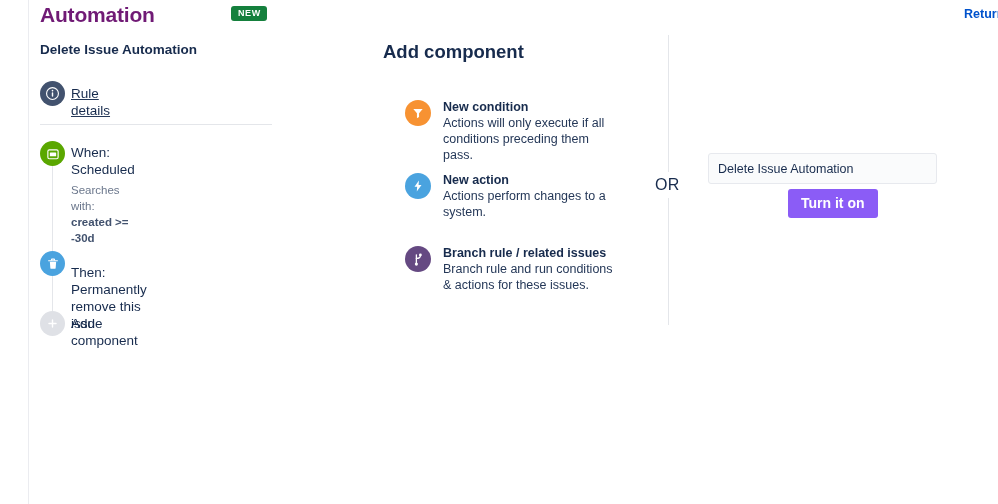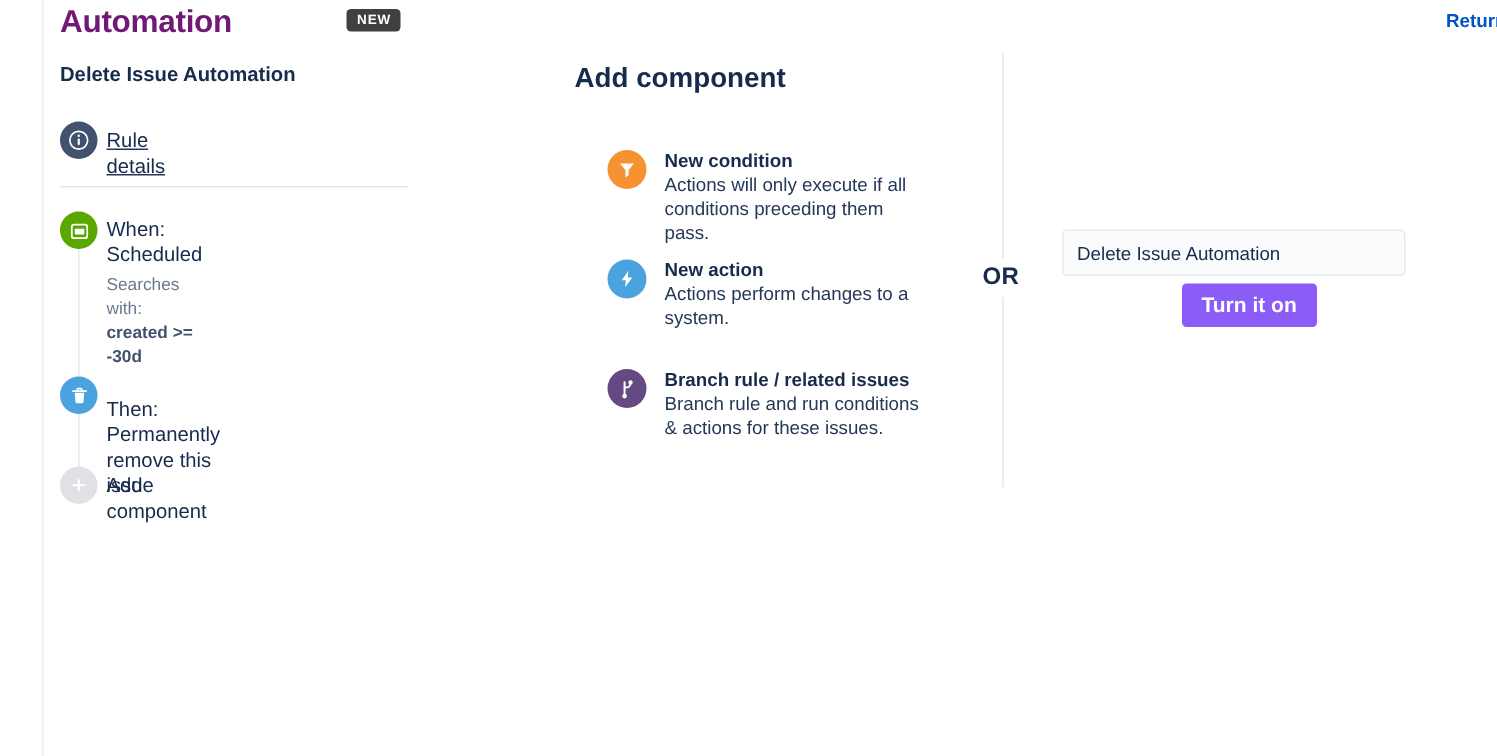--- a/index.html
+++ b/index.html
@@ -40,21 +40,21 @@
     font-weight: 700;
     letter-spacing: -0.2px;
     color: #701a75;
     white-space: nowrap;
   }
 
   .new-badge {
     position: absolute;
     left: 231px;
     top: 6px;
-    background: #404040;
+    background: #15803d;
     color: #ffffff;
     font-size: 9px;
     font-weight: 700;
     letter-spacing: 0.6px;
     padding: 3px 6px 3px 7px;
     border-radius: 3px;
     line-height: 1;
   }
 
   .return-link {
@@ -208,21 +208,21 @@
     background: #e4e6ea;
   }
 
   .or-label {
     position: absolute;
     left: 653px;
     top: 172px;
     background: #ffffff;
     padding: 4px 2px;
     font-size: 16px;
-    font-weight: 700;
+    font-weight: 400;
     color: #172b4d;
     letter-spacing: 0.2px;
     text-align: center;
   }
 
   
   .rule-name-input {
     position: absolute;
     left: 708px;
     top: 153px;

